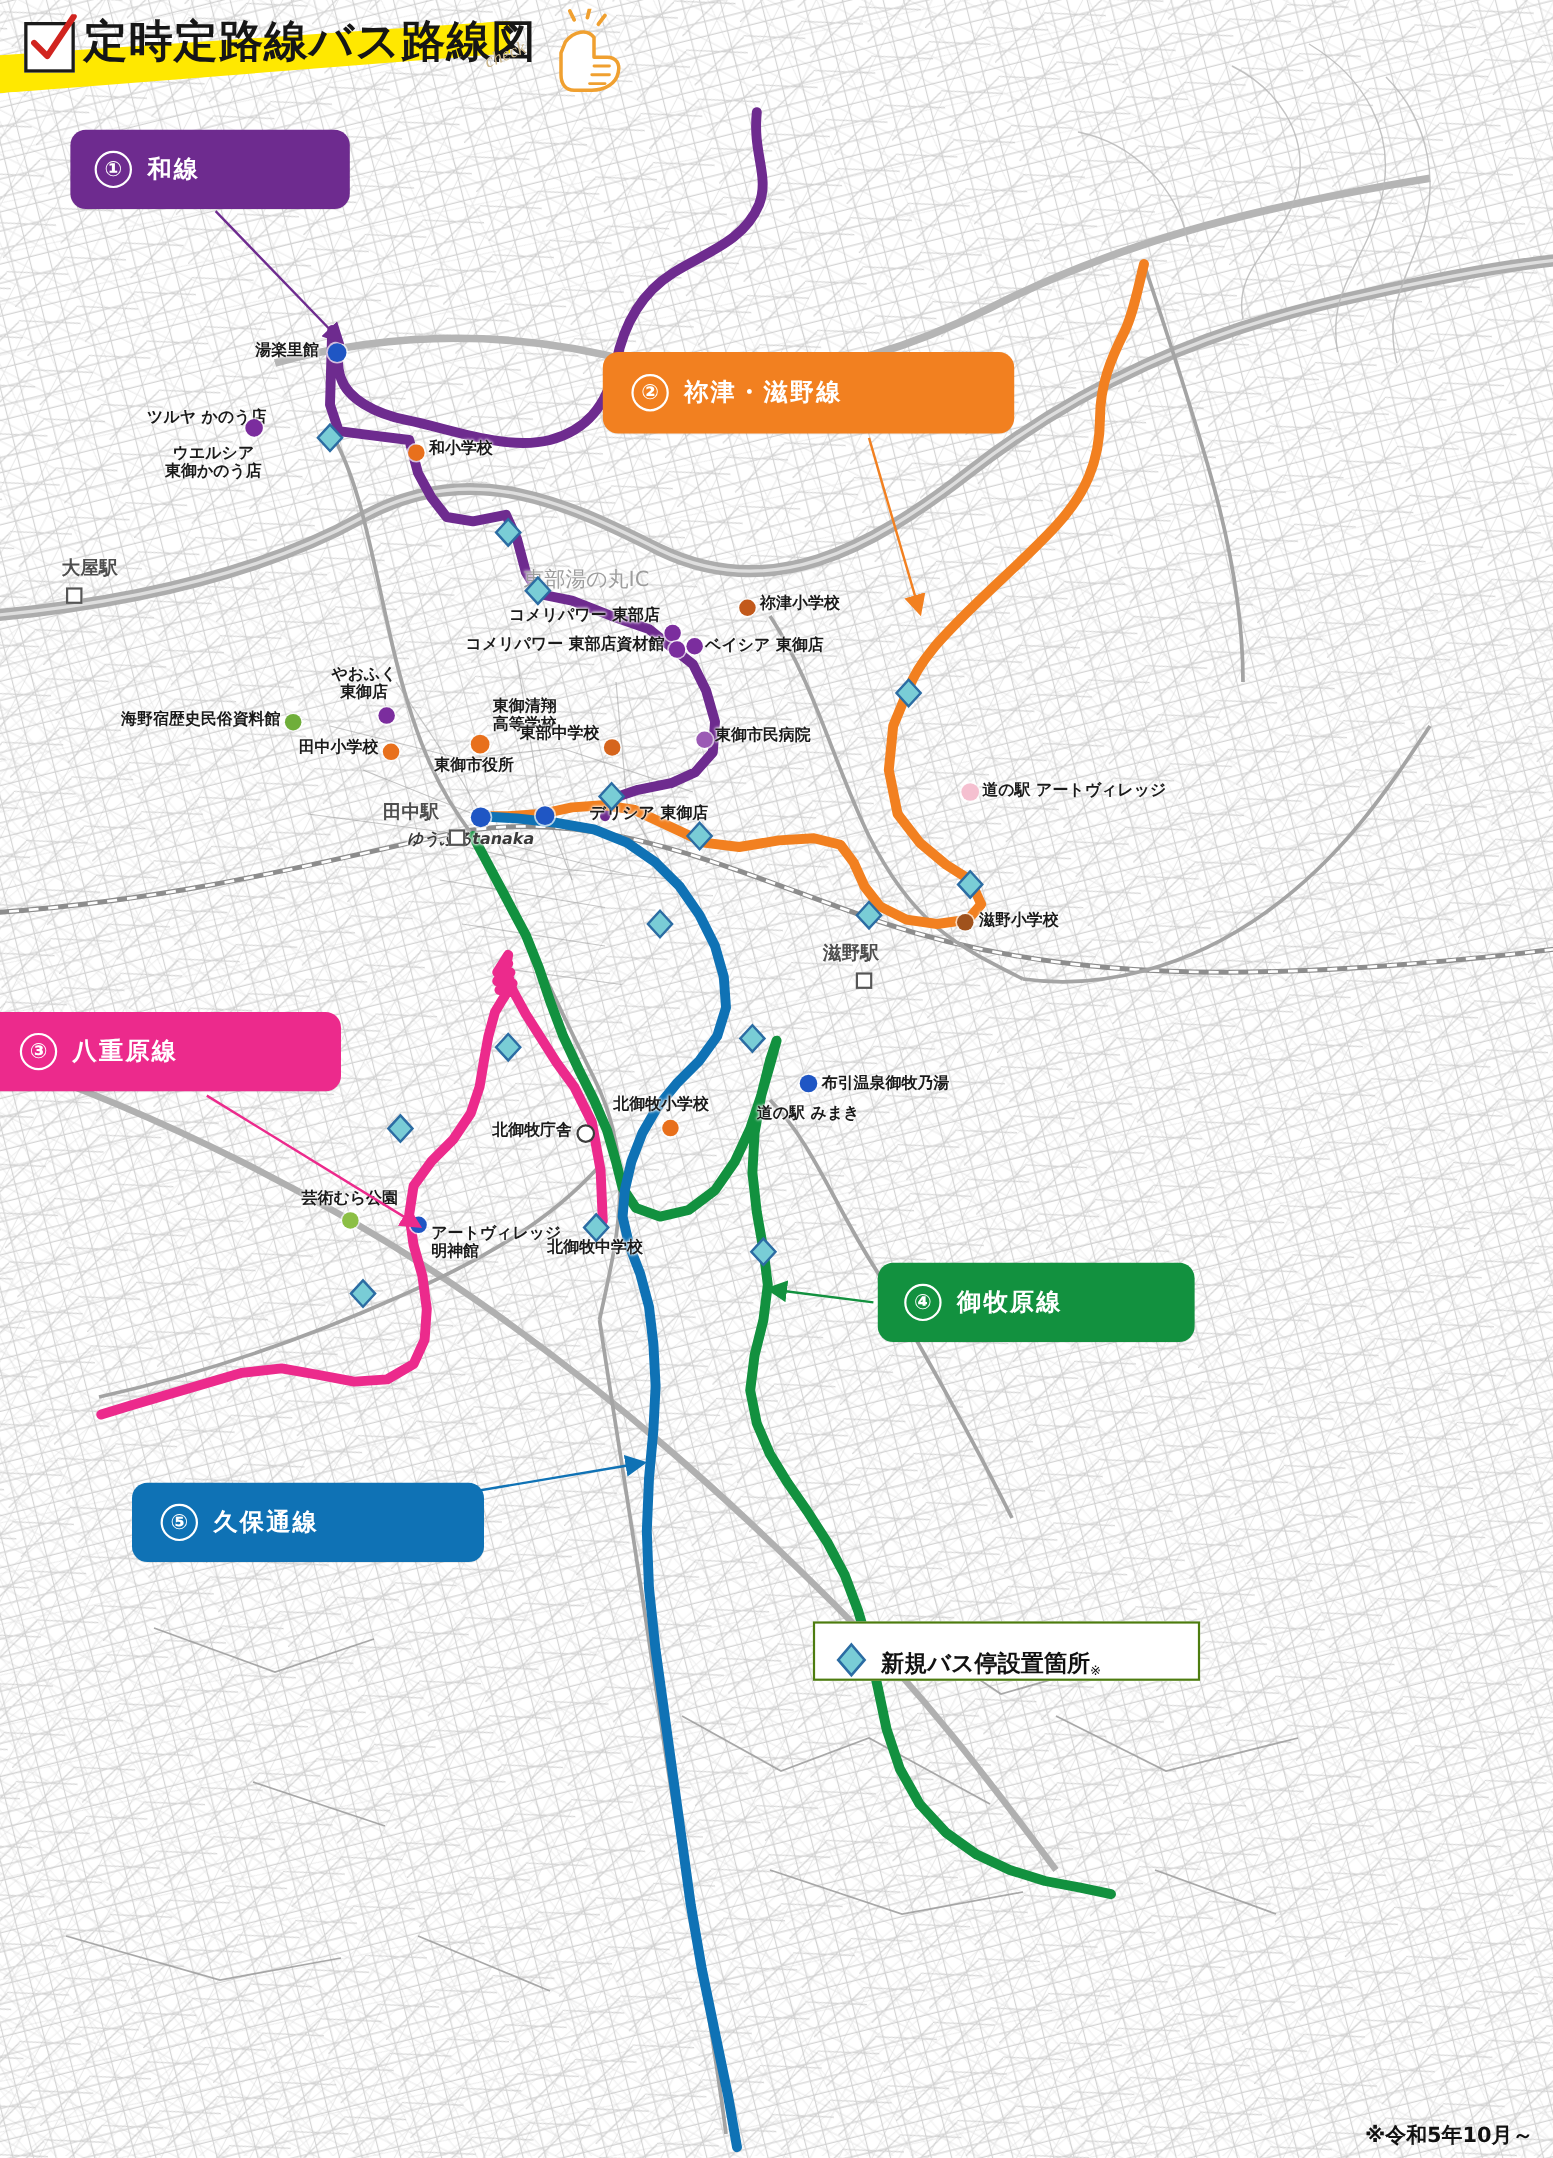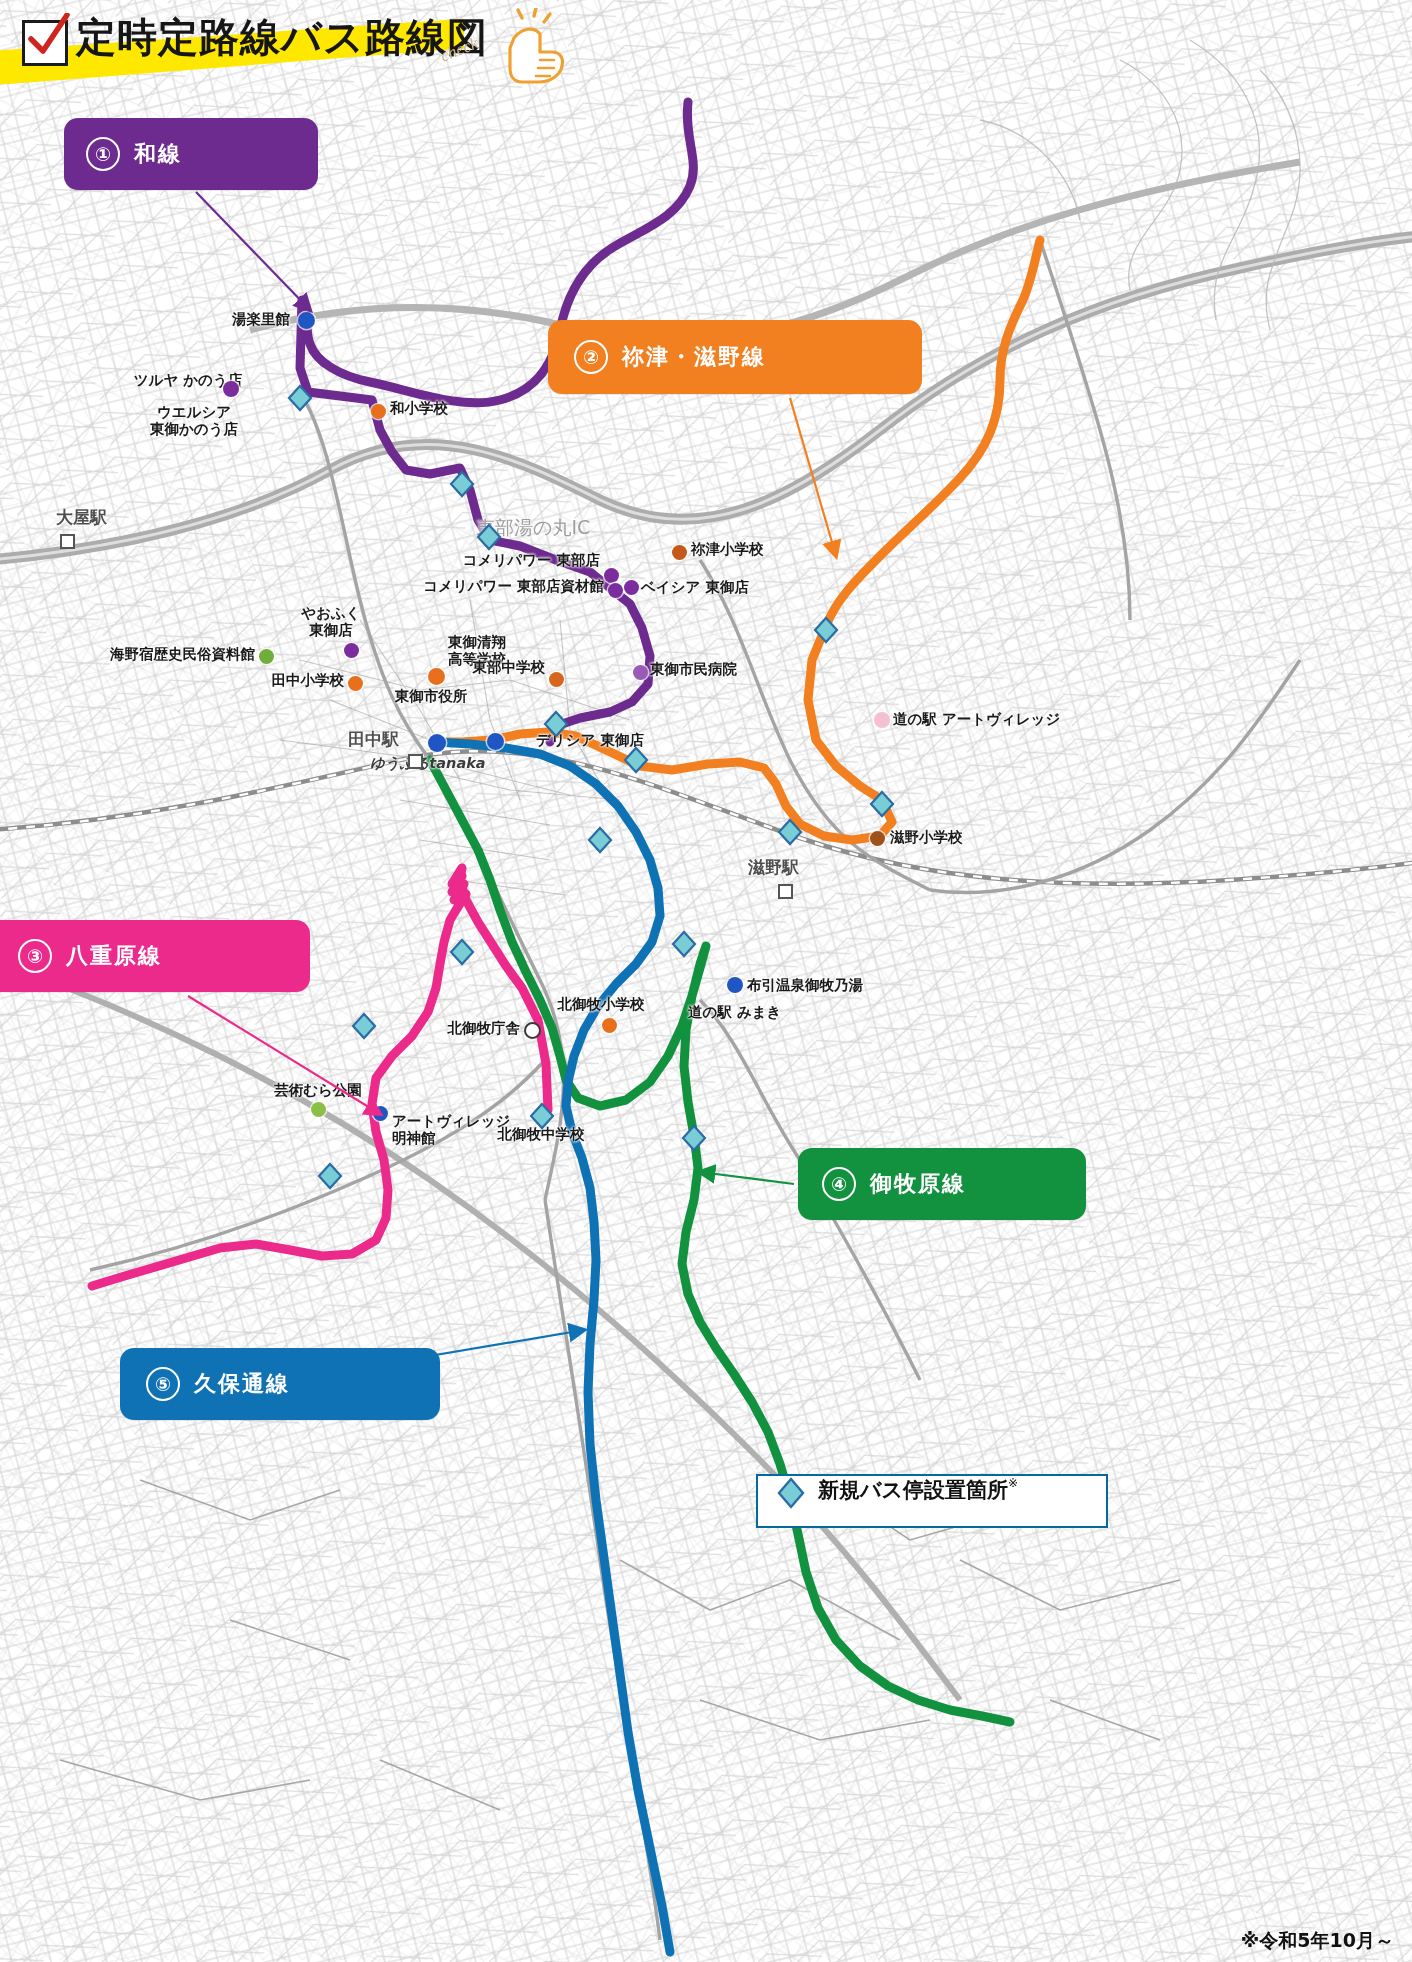--- a/index.html
+++ b/index.html
@@ -83,24 +83,24 @@
   .route-label .nm{ font-size:22px; letter-spacing:2px; white-space:nowrap; }
 
   #label-1{ left:64px;  top:118px; width:210px; height:72px; padding:0 22px; background:#6e2b8f; }
   #label-2{ left:548px; top:320px; width:322px; height:74px; padding:0 26px; background:#f28020; }
   #label-3{ left:-8px;  top:920px; width:266px; height:72px; padding:0 26px; background:#ec2a8c; border-radius:0 14px 14px 0;}
   #label-4{ left:798px; top:1148px;width:240px; height:72px; padding:0 24px; background:#12913f; }
   #label-5{ left:120px; top:1348px;width:268px; height:72px; padding:0 26px; background:#0f72b5; }
 
   
   #legend-box{
-    position:absolute; left:756px; top:1474px;
+    position:absolute; left:739px; top:1474px;
     width:330px; height:50px;
-    background:#fff; border:2px solid #0369a1;
-    display:flex; align-items:flex-start; padding-left:18px; z-index:40;
+    background:#fff; border:2px solid #4d7c0f;
+    display:flex; align-items:flex-end; padding-left:18px; z-index:40;
     font-family:"DejaVu Sans","Liberation Sans",sans-serif;
   }
   #legend-box .ldi{ margin-right:12px; }
   #legend-box .ltxt{ font-size:21px; color:#111; font-weight:bold;}
   #legend-box .lsup{ font-size:12px; vertical-align:super; color:#111;}
 
   #footnote{
     position:absolute; right:18px; bottom:8px;
     font-size:19px; color:#111; z-index:40; font-weight:bold;
     font-family:"DejaVu Sans","Liberation Sans",sans-serif;

